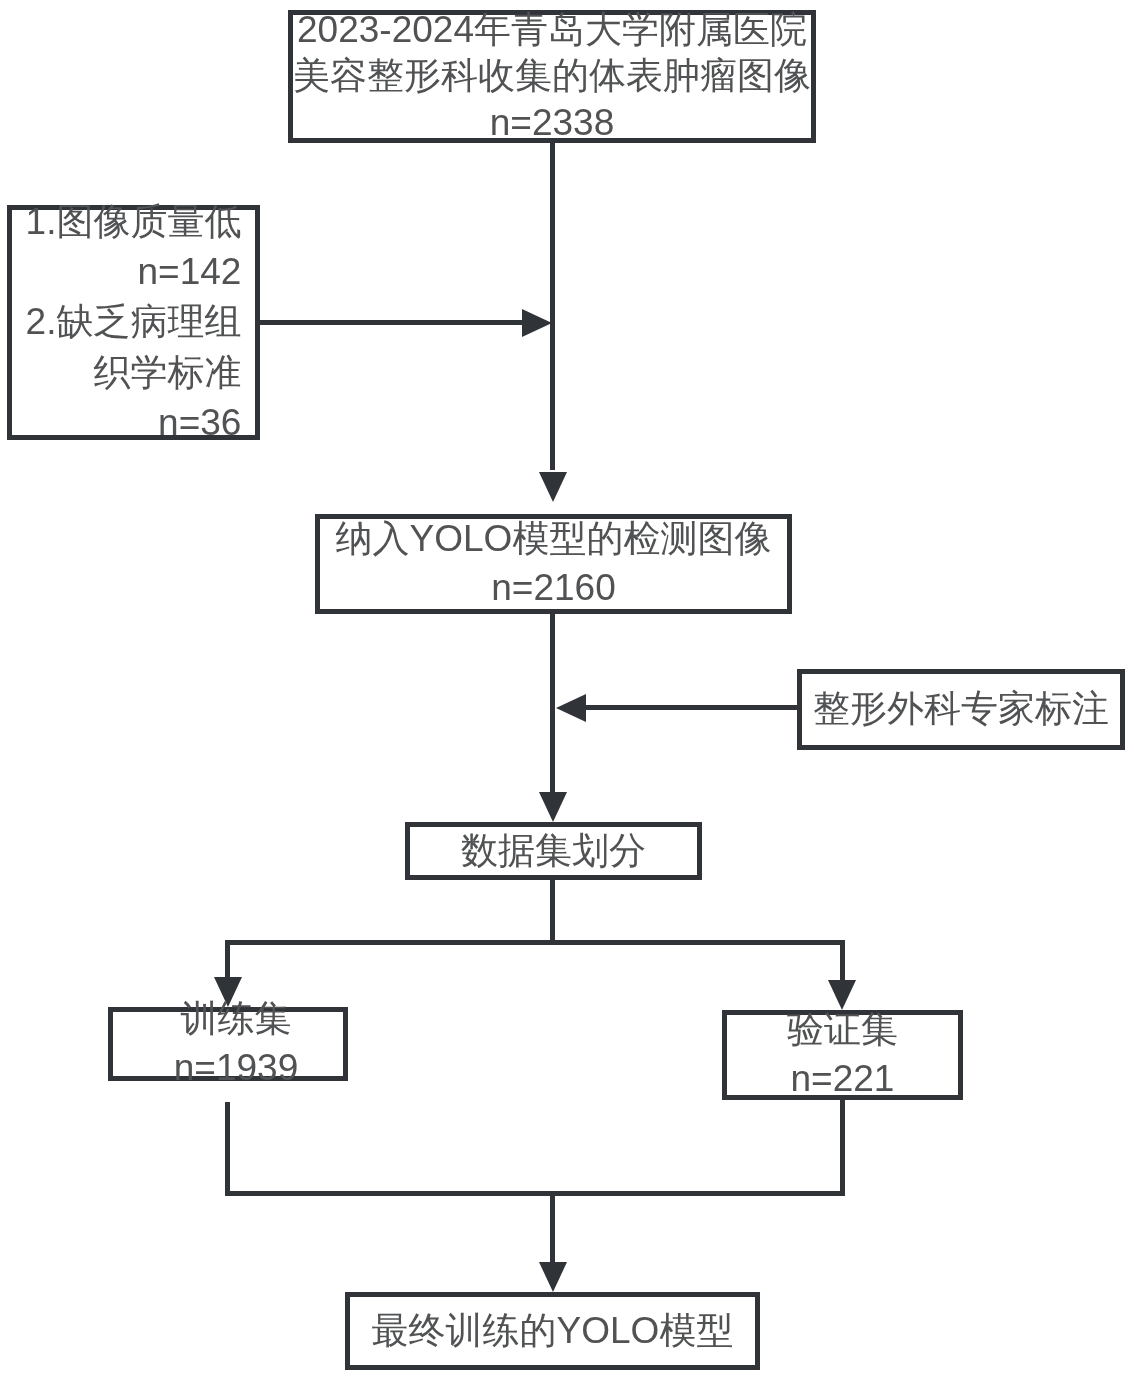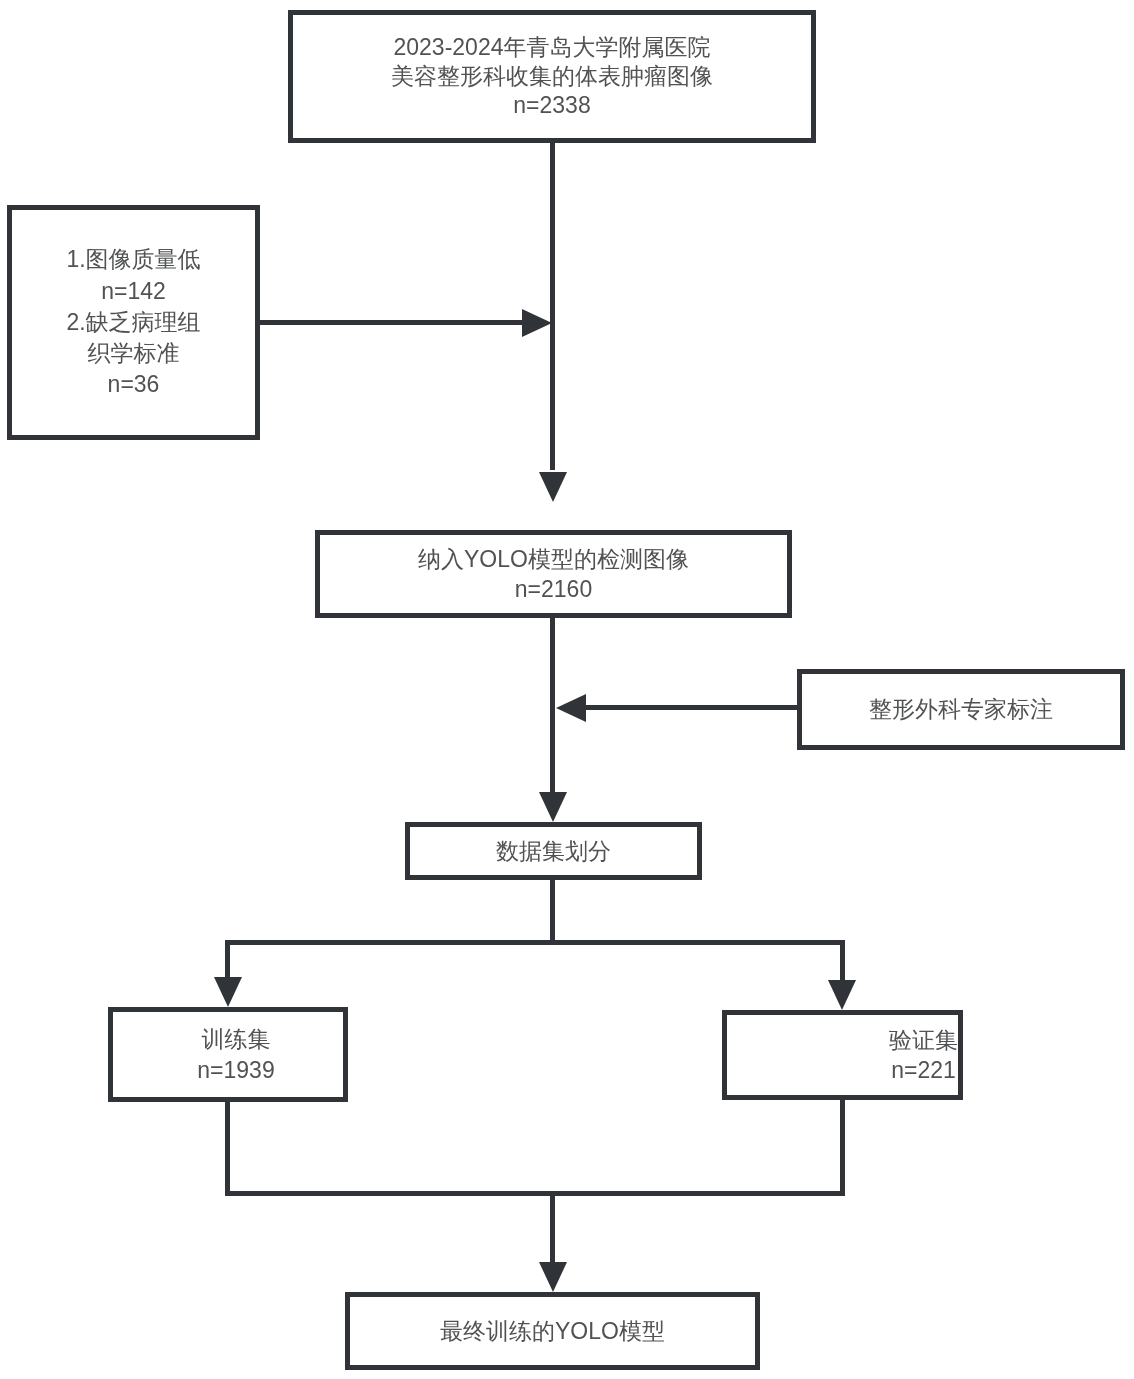--- a/index.html
+++ b/index.html
@@ -19,33 +19,33 @@
     position:absolute;
     box-sizing:border-box;
     border:5px solid var(--line);
     background:var(--bg);
     display:flex;align-items:center;justify-content:center;
     text-align:center;
   }
   .node-text{
     white-space:pre-line;
     color:var(--text);
-    font-size:23px;
+    font-size:37px;
     line-height:1.32;
   }
   
   .n-source    {left:288px; top:10px;   width:528px; height:133px;}
   .n-source .node-text{line-height:1.25;}
   .n-exclusion {left:7px;   top:205px;  width:253px; height:235px;}
-  .n-exclusion .node-text{line-height:1.36;}
-  .n-included  {left:315px; top:530px;  width:477px; height:88px;}
+  .n-exclusion .node-text{line-height:1.36;text-align:right;}
+  .n-included  {left:315px; top:514px;  width:477px; height:100px;}
   .n-annotation{left:797px; top:669px;  width:328px; height:81px;}
   .n-split     {left:405px; top:822px;  width:297px; height:58px;}
-  .n-train     {left:108px; top:1007px; width:240px; height:95px;padding-left:16px;}
-  .n-validation{left:722px; top:1010px; width:241px; height:90px;justify-content:flex-end;}
+  .n-train     {left:108px; top:1007px; width:240px; height:74px;padding-left:16px;}
+  .n-validation{left:722px; top:1010px; width:241px; height:90px;}
   .n-final     {left:345px; top:1292px; width:415px; height:78px;text-align:right;}
 
   
   .line{position:absolute;background:var(--line);}
   .v{width:5px;}
   .h{height:5px;}
   .l-v1{left:550px; top:143px;  height:327px;}
   .l-h1{left:260px; top:320px;  width:262px;}
   .l-v2{left:550px; top:602px;  height:190px;}
   .l-h2{left:586px; top:705px;  width:211px;}

